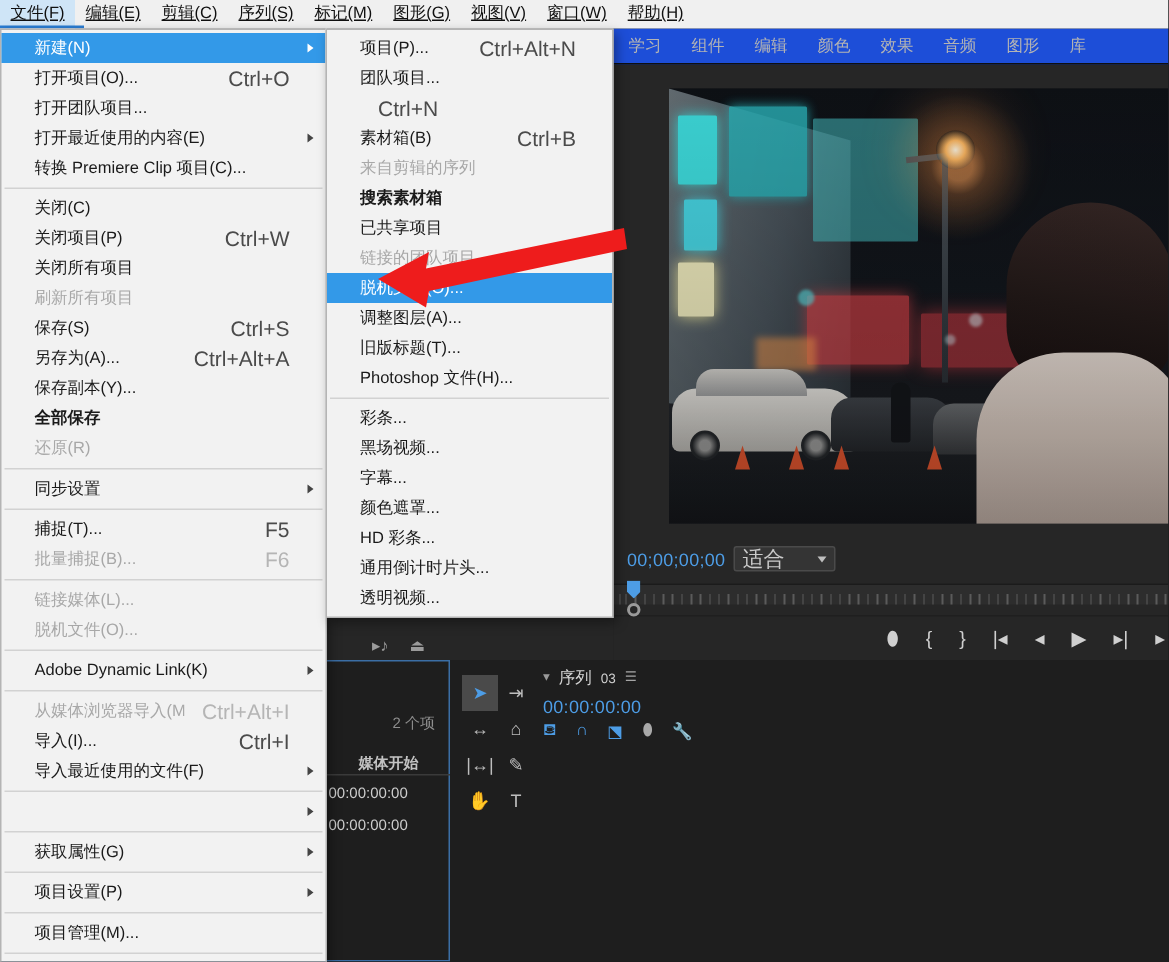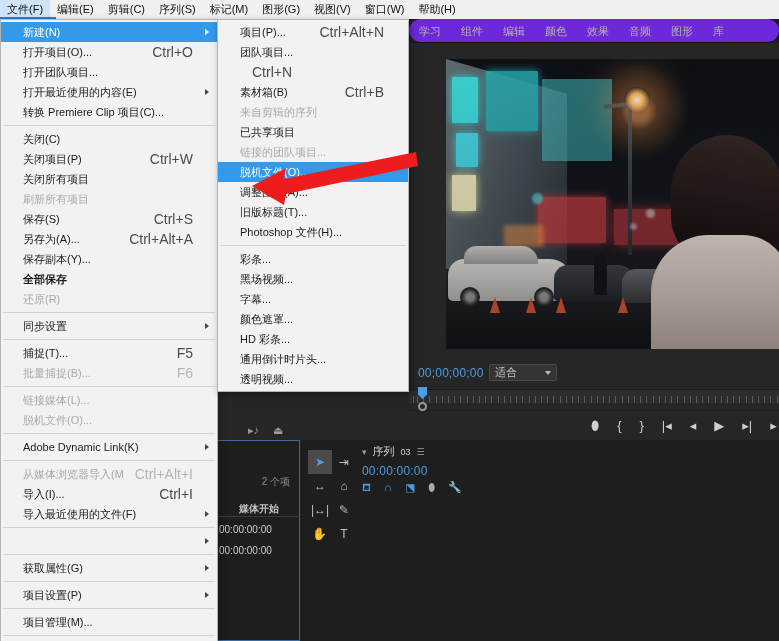--- a/index.html
+++ b/index.html
@@ -17,21 +17,21 @@
   
   .menubar {
     position: absolute; top: 0; left: 0; width: 779px; height: 19px;
     background: #f0f0f0; color: #101010;
     display: flex; align-items: center;
     font-size: 11px;
     z-index: 40;
   }
   .menubar .mi {
     padding: 2px 7px 3px 7px; height: 19px; line-height: 15px;
-    white-space: nowrap; cursor: default;
+    white-space: nowrap; cursor: default; text-decoration: underline;
   }
   .menubar .mi.active { background: #cfe5f7; }
   .menubar .mi.active::after {
     content: ""; position: absolute; left: 0; top: 17px; width: 56px; height: 2px;
     background: #2a7cd2;
   }
 
   
   .menu-panel {
     position: absolute;
@@ -67,25 +67,24 @@
     border-left: 4px solid #444;
     border-top: 3.5px solid transparent;
     border-bottom: 3.5px solid transparent;
   }
   .menu-item.highlight .arrow { border-left-color: #fff; }
   .menu-sep { height: 1px; background: #d2d2d2; margin: 3px 2px 3px 2px; }
 
   
   .workspace-bar {
     position: absolute; top: 19px; left: 409px; width: 370px; height: 24px;
-    background: #6d28d9;
+    background: #1d4ed8;
     display: flex; align-items: center;
     border-bottom: 1px solid #0f0f0f;
     z-index: 10;
-    border-radius: 12px;
   }
   .ws-tab {
     color: #b4b4b4; font-size: 11px;
     padding: 0 10px; height: 24px; line-height: 24px; white-space: nowrap;
     cursor: default;
   }
 
   
   .monitor {
     position: absolute; top: 43px; left: 409px; width: 370px; height: 315px;
@@ -195,21 +194,21 @@
     position: absolute; top: 358px; left: 409px; width: 370px; height: 52px;
     background: #262626; z-index: 6;
   }
   .mb-timecode {
     position: absolute; left: 9px; top: 8px; color: #4d9de6;
     font-size: 12px; font-family: "Liberation Sans", sans-serif; letter-spacing: .2px;
   }
   .mb-fit {
     position: absolute; left: 80px; top: 6px; width: 68px; height: 17px;
     background: #343434; border: 1px solid #4a4a4a; border-radius: 2px;
-    color: #c9c9c9; font-size: 11px; line-height: 15px; padding-left: 5px;
+    color: #c9c9c9; font-size: 14px; line-height: 15px; padding-left: 5px;
   }
   .mb-fit .chev {
     position: absolute; right: 5px; top: 6px;
     width: 0; height: 0; border-top: 4px solid #bfbfbf;
     border-left: 3.5px solid transparent; border-right: 3.5px solid transparent;
   }
   .ruler {
     position: absolute; left: 0; top: 31px; width: 370px; height: 14px;
     background: #2d2d2d;
     background-image: repeating-linear-gradient(90deg, #5b5b5b 0 1px, transparent 1px 6.2px);
@@ -591,20 +590,23 @@
       <div class="menu-item">
         <span class="accel">Ctrl+N</span>
       </div>
       <div class="menu-item">
         <span class="lbl">素材箱(B)</span>
         <span class="accel">Ctrl+B</span>
       </div>
       <div class="menu-item disabled">
         <span class="lbl">来自剪辑的序列</span>
       </div>
+      <div class="menu-item bold">
+        <span class="lbl">搜索素材箱</span>
+      </div>
       <div class="menu-item">
         <span class="lbl">已共享项目</span>
       </div>
       <div class="menu-item disabled">
         <span class="lbl">链接的团队项目...</span>
       </div>
       <div class="menu-item highlight">
         <span class="lbl">脱机文件(O)...</span>
       </div>
       <div class="menu-item">

